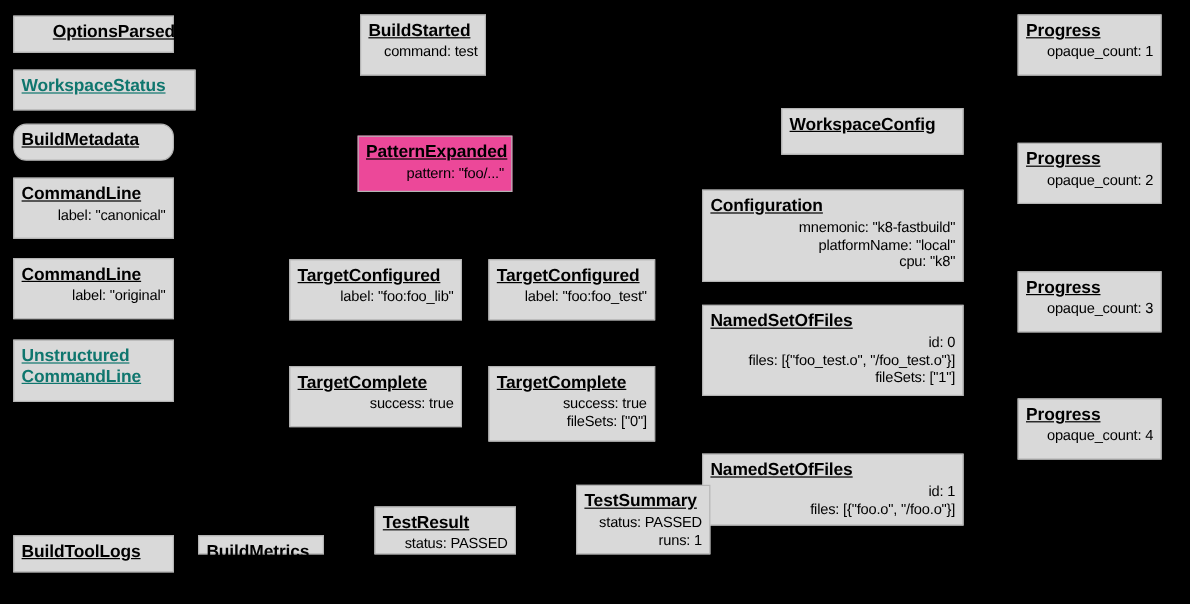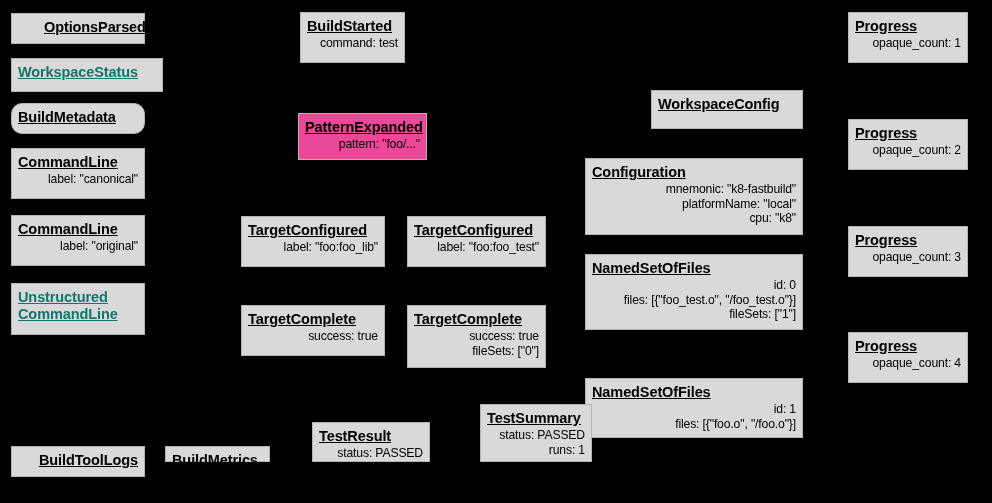--- a/index.html
+++ b/index.html
@@ -176,19 +176,19 @@
         <span class="node-prop">status: PASSED</span>
         <span class="node-prop">runs: 1</span>
       </div>
     </div>
     <div class="node" style="left: 312px; top: 422px; width: 118px; height: 40px; background: rgb(217, 217, 217); border-color: rgb(180, 180, 180); color: rgb(0, 0, 0);">
       <span class="node-title">TestResult</span>
       <div class="node-props">
         <span class="node-prop">status: PASSED</span>
       </div>
     </div>
-    <div class="node" style="left: 11px; top: 446px; width: 134px; height: 31px; background: rgb(217, 217, 217); border-color: rgb(180, 180, 180); color: rgb(0, 0, 0); text-align: right;">
+    <div class="node" style="left: 11px; top: 446px; width: 134px; height: 31px; background: rgb(217, 217, 217); border-color: rgb(180, 180, 180); color: rgb(0, 0, 0);">
       <span class="node-title">BuildToolLogs</span>
     </div>
     <div class="node" style="left: 165px; top: 446px; width: 105px; height: 16px; background: rgb(217, 217, 217); border-color: rgb(180, 180, 180); color: rgb(0, 0, 0);">
       <span class="node-title">BuildMetrics</span>
     </div>
   </div>
 
 </body></html>

